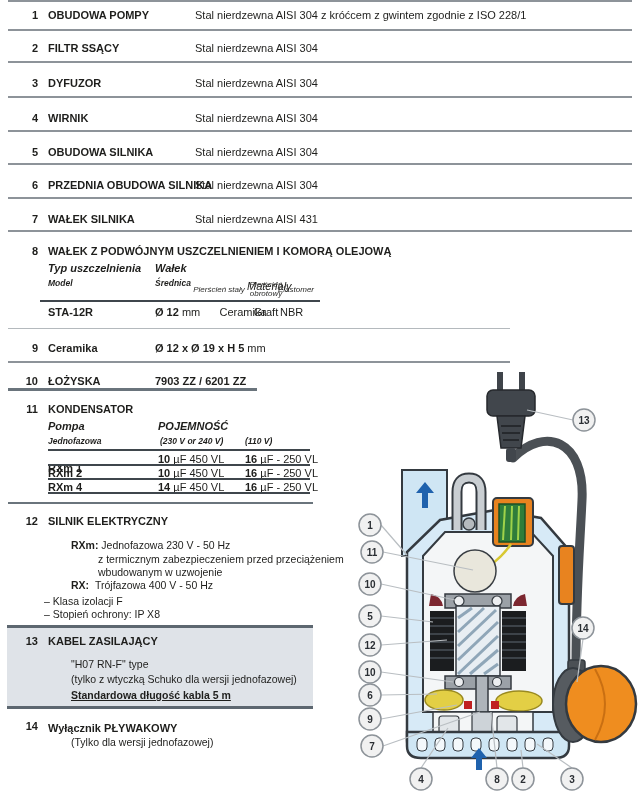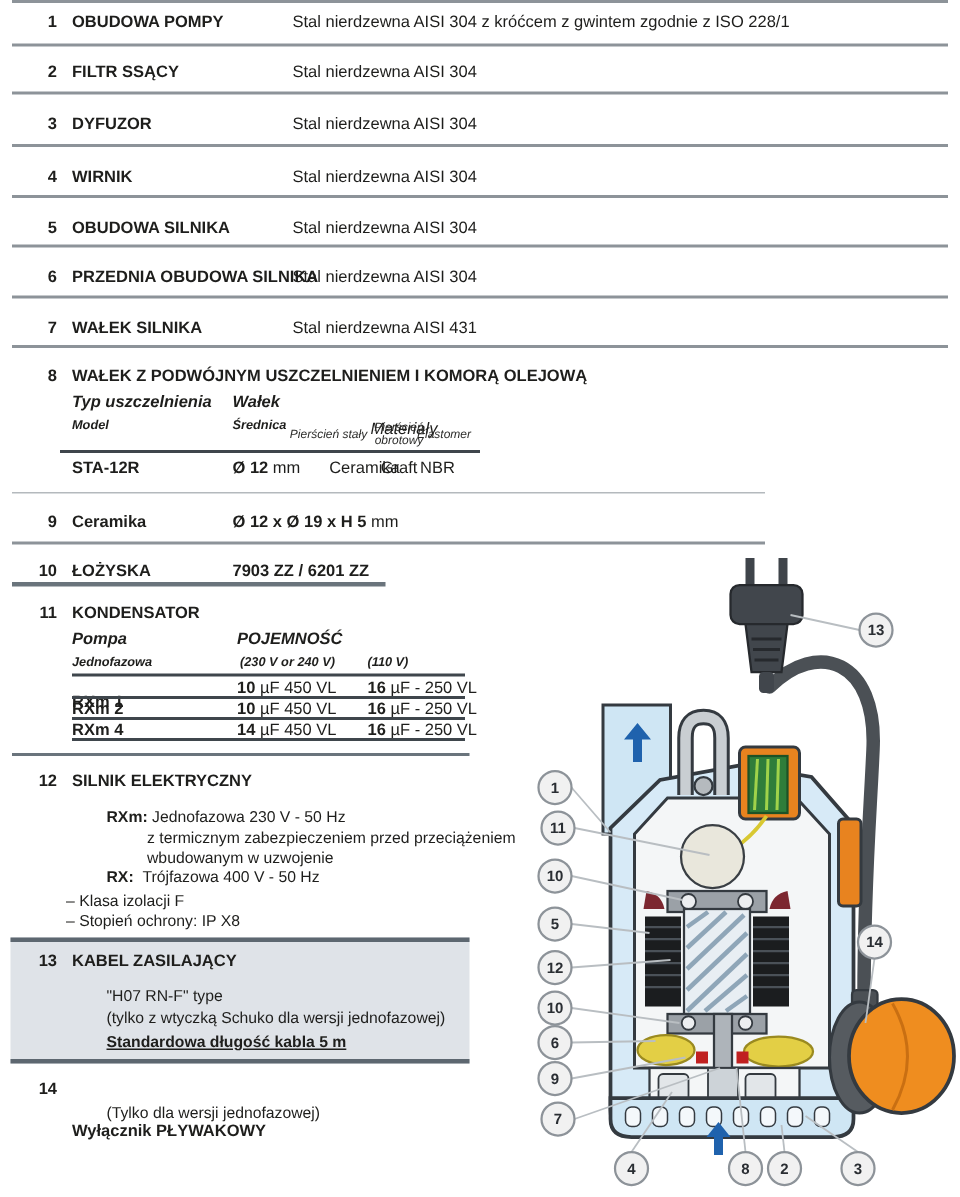--- a/index.html
+++ b/index.html
@@ -174,21 +174,21 @@
   <div>
     <span class="num" style="top:635px;">13</span>
     <span class="lbl" style="top:635px;">KABEL ZASILAJĄCY</span>
     <span class="body-text" style="left:48px;top:658px;">"H07 RN-F" type</span>
     <span class="body-text" style="left:48px;top:673px;">(tylko z wtyczką Schuko dla wersji jednofazowej)</span>
     <span class="body-text bold underline" style="left:48px;top:689px;">Standardowa długość kabla 5 m</span>
   </div>
 
   <div>
     <span class="num" style="top:720px;">14</span>
-    <span class="lbl" style="top:748px;text-align:right;">Wyłącznik PŁYWAKOWY</span>
+    <span class="lbl" style="top:722px;text-align:right;">Wyłącznik PŁYWAKOWY</span>
     <span class="body-text" style="left:48px;top:736px;">(Tylko dla wersji jednofazowej)</span>
   </div>
 
   <svg id="diagram" viewBox="0 0 295 438">
 
     <g>
       <rect x="57" y="110" width="45" height="86" fill="#cfe6f4" stroke="#343a40" stroke-width="2"></rect>
       <polygon points="80,122 71,133 77,133 77,148 83,148 83,133 89,133" fill="#1f62ad"></polygon>
     </g>
 

